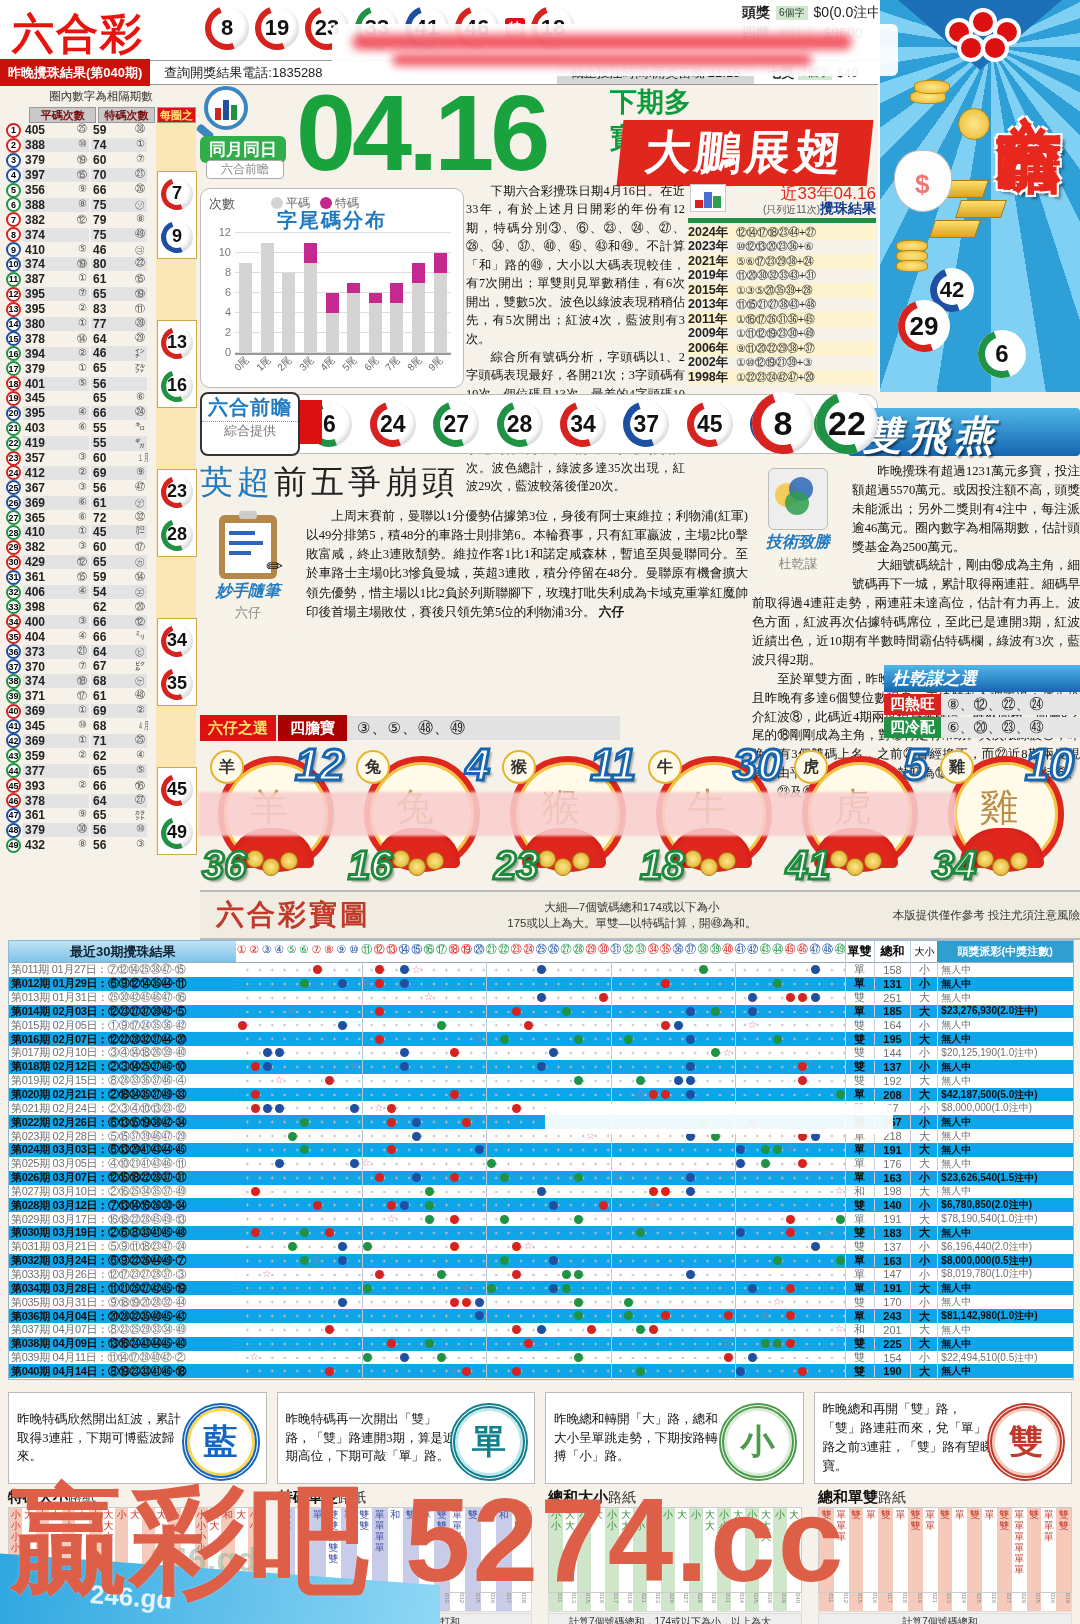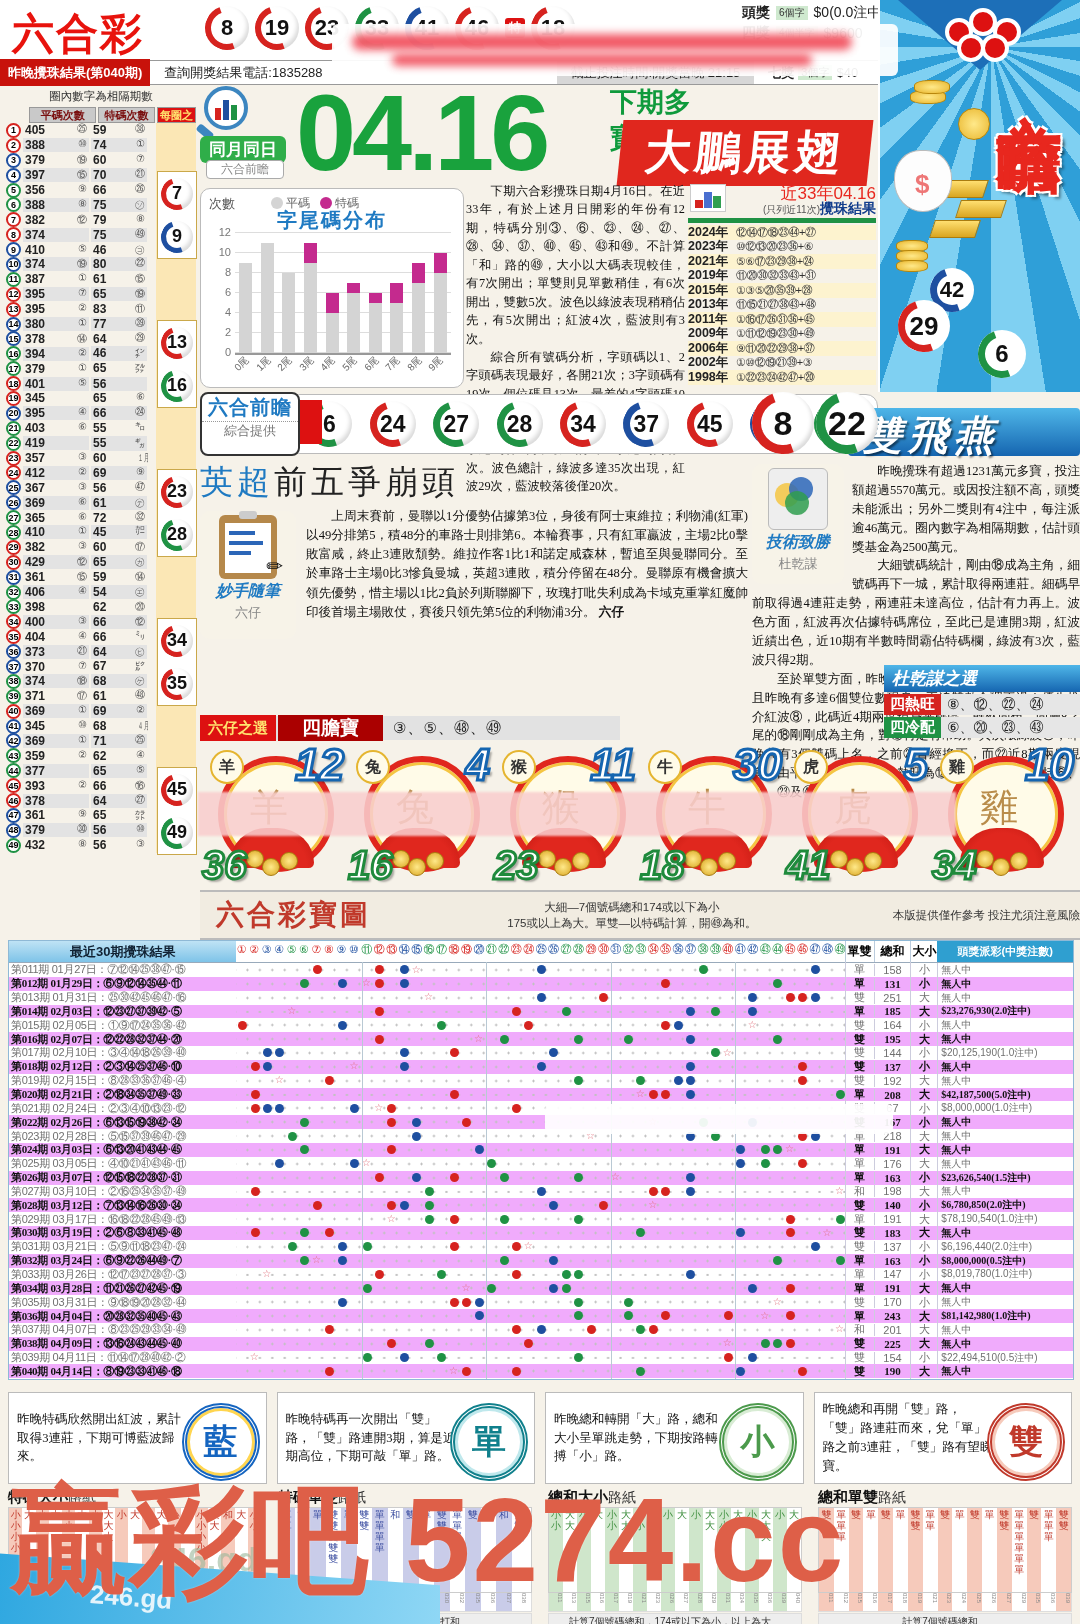--- a/index.html
+++ b/index.html
@@ -121,21 +121,21 @@
   .icon-card{float:left;width:96px;height:128px;margin:4px 10px 2px 0;text-align:center;background:#f7f3e8;border-radius:10px;}
   .clip{position:relative;width:58px;height:64px;margin:4px auto 0;background:#b5884a;border-radius:6px;}
   .clip:before{content:'';position:absolute;left:6px;top:8px;right:6px;bottom:6px;background:#fff;}
   .clip:after{content:'';position:absolute;left:20px;top:-4px;width:18px;height:8px;background:#ccc;border-radius:3px;}
   .clip .l1,.clip .l2,.clip .l3{position:absolute;left:10px;height:4px;background:#2b66b8;}
   .clip .pen{position:absolute;right:-6px;bottom:-2px;font-size:20px;}
   .icon-name{font-size:16px;font-weight:bold;color:#1f7ac2;font-style:italic;}
   .icon-sub{font-size:13px;color:#888;}
   .epl-picks{position:absolute;left:0;bottom:0;width:420px;height:24px;display:flex;align-items:center;background:#e2e2e2;}
   .pk-red{background:#d11;color:#ffe26e;font-weight:bold;font-size:15px;padding:1px 8px;height:100%;display:flex;align-items:center;}
-  .pk-dark{background:#a00;color:#fff;font-weight:bold;font-size:19px;padding:1px 24px;height:100%;display:flex;align-items:center;margin-left:2px;}
+  .pk-dark{background:#a00;color:#fff;font-weight:bold;font-size:15px;padding:1px 12px;height:100%;display:flex;align-items:center;margin-left:2px;}
   .pk-nums{font-size:15px;color:#222;padding:0 10px;letter-spacing:1px;}
   
   .mark{left:752px;top:390px;width:328px;height:350px;}
   .mk-head{position:relative;height:72px;}
   .mk-band{position:absolute;left:96px;top:18px;width:232px;height:48px;background:linear-gradient(#4fb6e8,#1565b0);border-radius:4px;}
   .mk-band span{position:absolute;left:14px;top:0px;font-size:40px;font-weight:bold;color:#fff;font-style:italic;font-family:"Liberation Serif",serif;letter-spacing:6px;text-shadow:2px 2px 2px rgba(0,0,0,.5);}
   .mk-balls{position:absolute;left:0;top:2px;display:flex;gap:2px;z-index:2;}
   .mk-body{font-family:"Liberation Serif",serif;font-size:12.6px;line-height:1.5;text-align:justify;color:#111;}
   .mk-body p{margin:0;text-indent:2em;}
   .icon-card2{float:left;width:92px;height:120px;margin:2px 8px 2px 0;text-align:center;background:#f7f3e8;border-radius:10px;}
@@ -162,25 +162,25 @@
   .band-notes{flex:1;text-align:center;font-size:11.5px;color:#333;line-height:1.4;}
   .band-right{font-size:11.5px;color:#333;margin-right:0;}
   
   .rtable{left:8px;top:940px;width:1064px;height:438px;background:#fff;border:1px solid #8fb9d6;}
   .rt-head{display:flex;height:21px;border-bottom:1px solid #9ab;}
   .rt-head .lt{width:228px;background:linear-gradient(#bfe3f5,#7ec3e8);font-weight:bold;font-size:13px;text-align:center;color:#123;line-height:21px;}
   .rt-grid-head{position:relative;width:610px;}
   .rt-grid-head span{position:absolute;top:3px;font-size:11px;line-height:11px;}
   .rt-head .sm{width:28px;font-size:12px;font-weight:bold;text-align:center;line-height:21px;border-left:1px solid #bcd;}
   .rt-head .md{width:36px;font-size:12px;font-weight:bold;text-align:center;line-height:21px;border-left:1px solid #bcd;}
-  .rt-head .sm2{width:26px;font-size:12px;font-weight:bold;text-align:center;line-height:21px;border-left:1px solid #bcd;}
+  .rt-head .sm2{width:26px;font-size:10px;font-weight:normal;text-align:center;line-height:21px;border-left:1px solid #bcd;}
   .rt-head .pz{width:136px;background:#2f9fd0;color:#fff;font-size:11px;font-weight:bold;text-align:center;line-height:21px;}
   .rrow{display:flex;height:13.85px;align-items:center;font-size:11px;color:#707070;}
   .rrow.dark{color:#111;font-weight:bold;}
-  .rrow.alt{background:#f0abfc;font-family:Liberation Serif, serif;}
+  .rrow.alt{background:#0ea5e9;}
   .rl{width:228px;white-space:nowrap;overflow:hidden;letter-spacing:-0.3px;padding-left:2px;box-sizing:border-box;}
   .rg{position:relative;width:610px;height:100%;background-image:radial-gradient(circle,#c0c0c0 1px,transparent 1.2px);background-size:12.45px 13.85px;background-position:5.2px 50%;}
   .dot{position:absolute;top:2.4px;width:9px;height:9px;border-radius:50%;}
   .star{position:absolute;top:0.5px;font-size:10px;color:#e0707c;font-weight:normal;}
   .rc1{width:28px;text-align:center;border-left:1px solid #ccd;}
   .rc2{width:36px;text-align:center;border-left:1px solid #ccd;}
   .rc3{width:26px;text-align:center;border-left:1px solid #ccd;}
   .rc4{width:136px;font-size:10px;padding-left:3px;box-sizing:border-box;border-left:1px solid #ccd;white-space:nowrap;overflow:hidden;}
   .vline{position:absolute;top:21px;bottom:0;width:1px;background:#b9c9d4;}
   

